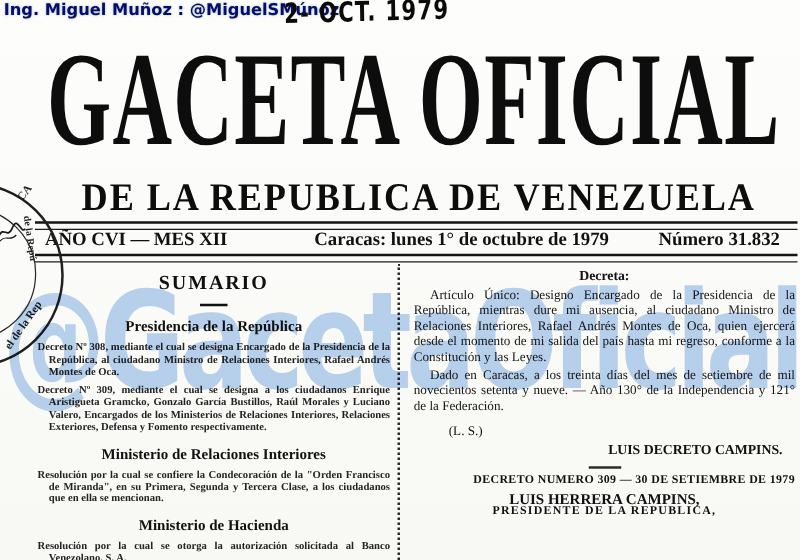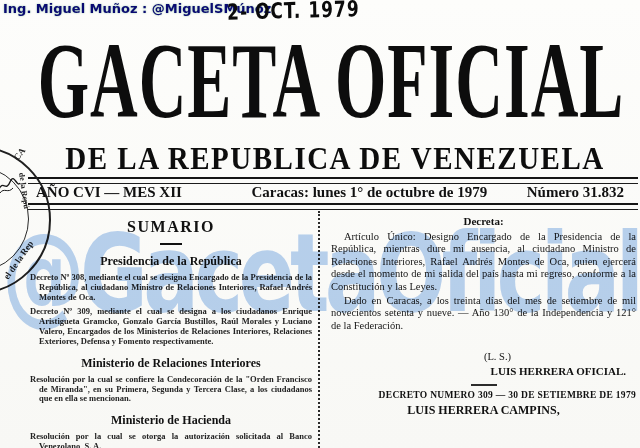--- a/index.html
+++ b/index.html
@@ -48,21 +48,21 @@
   .col-right{position:absolute;left:331px;right:4px;top:211px;bottom:0;z-index:10;}
   .sumario{text-align:center;font:bold 16px/1 "Liberation Serif", serif;letter-spacing:1.5px;margin-top:8px;}
   .sumario-dash{width:22px;height:2px;background:#111;margin:8px auto 0;}
   .sec-heading{text-align:center;font:bold 12px/1 "Liberation Serif", serif;margin:10px 0 6px;}
   .sum-p{
     font:bold 8.5px/1.17 "Liberation Serif", serif;color:#232323;
     text-align:justify;margin:0 0 4px;text-indent:-9px;padding-left:9px;
   }
   .decreta{text-align:center;font:bold 11px/1 "Liberation Serif", serif;margin:5px 0 4px;}
   .dec-p{font:10.5px/1.18 "Liberation Serif", serif;color:#161616;text-align:justify;text-indent:13px;margin:0 0 2px;}
-  .ls-row{font:10.5px/1 "Liberation Serif", serif;margin:20px 0 0 28px;text-align:center;}
+  .ls-row{font:10.5px/1 "Liberation Serif", serif;margin:9px 0 0 28px;}
   .sig{text-align:right;font:bold 11px/1 "Liberation Serif", serif;margin:3px 10px 0 0;}
   .mini-rule{width:26px;height:2px;background:#2c2c2c;margin:7px auto 5px;}
   .dec-num{text-align:right;font:bold 9.5px/1 "Liberation Serif", serif;letter-spacing:.3px;margin:1px 0 4px;}
   .pres-name{text-align:center;font:bold 12px/1 "Liberation Serif", serif;margin:1px 0 0;}
   .pres-title{text-align:center;font:bold 9.5px/1 "Liberation Serif", serif;letter-spacing:1px;margin:0 0 6px;}
   
   .watermark{
     position:absolute;left:2px;top:220px;z-index:30;pointer-events:none;
     white-space:nowrap;font:bold 106px/1 "DejaVu Sans", sans-serif;
     letter-spacing:-6px;transform:scale(.78,1.02);transform-origin:left top;
@@ -111,24 +111,25 @@
   <p class="sum-p">Resolución por la cual se otorga la autorización solicitada al Banco Venezolano, S. A.</p>
 </div>
 
 <div class="col-divider"></div>
 
 <div class="col-right">
   <div class="decreta">Decreta:</div>
   <p class="dec-p">Artículo Único: Designo Encargado de la Presidencia de la República, mientras dure mi ausencia, al ciudadano Ministro de Relaciones Interiores, Rafael Andrés Montes de Oca, quien ejercerá desde el momento de mi salida del país hasta mi regreso, conforme a la Constitución y las Leyes.</p>
   <p class="dec-p">Dado en Caracas, a los treinta días del mes de setiembre de mil novecientos setenta y nueve. — Año 130° de la Independencia y 121° de la Federación.</p>
   <div class="ls-row">(L. S.)</div>
-  <div class="sig">LUIS HERRERA OFICIAL.</div>
+  <div class="sig">LUIS DECRETO CAMPINS.</div>
   <div class="mini-rule"></div>
   <div class="dec-num">DECRETO NUMERO 309 — 30 DE SETIEMBRE DE 1979</div>
   <div class="pres-name">LUIS HERRERA CAMPINS,</div>
+  <div class="pres-title">PRESIDENTE DE LA REPUBLICA,</div>
 
 </div>
 
 <div class="stamp-outer"></div>
 <div class="stamp-inner"></div>
 <span class="stamp-frag frag-top">CA</span>
 <span class="stamp-frag frag-mid">de la Repú</span>
 <span class="stamp-frag frag-bottom">el de la Rep</span>
 <svg class="scribble" width="24" height="24">
   <path d="M1 15 C5 6 8 18 12 8 S19 14 22 9" stroke="#1a1a1a" stroke-width="1.4" fill="none"></path>

